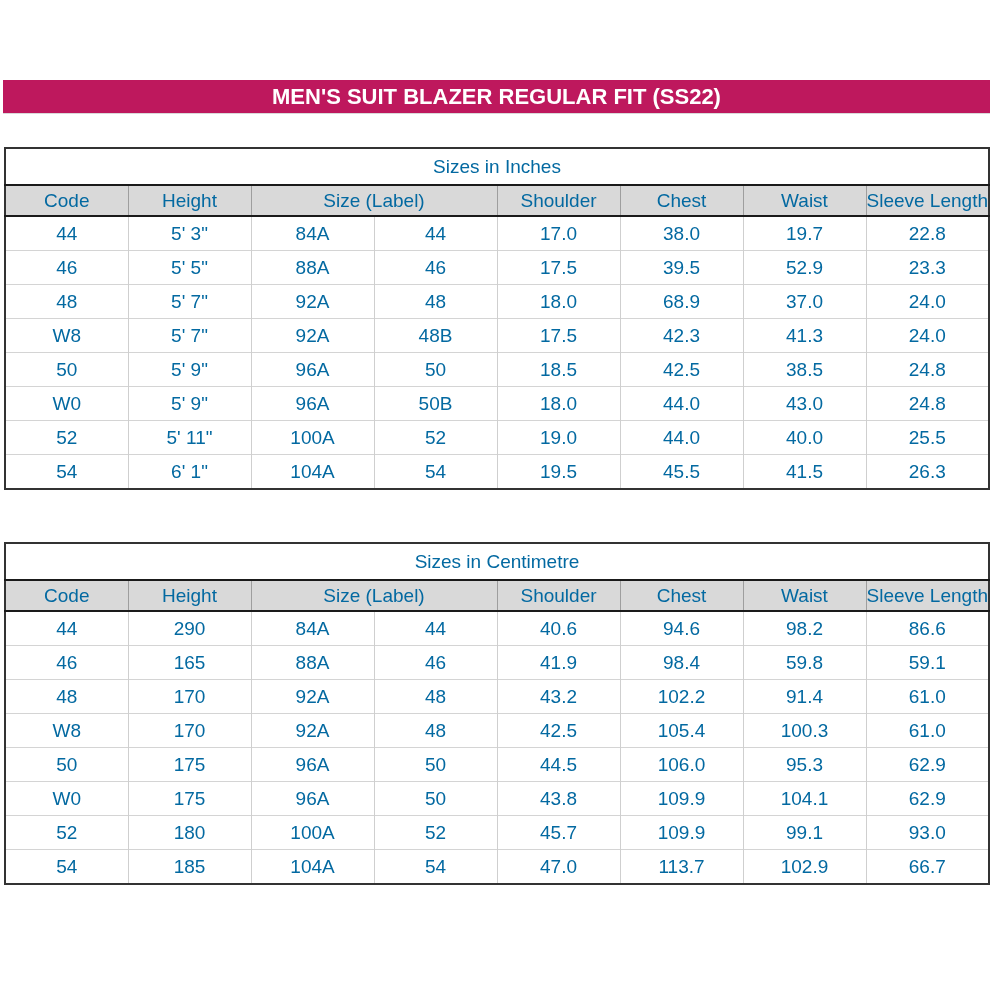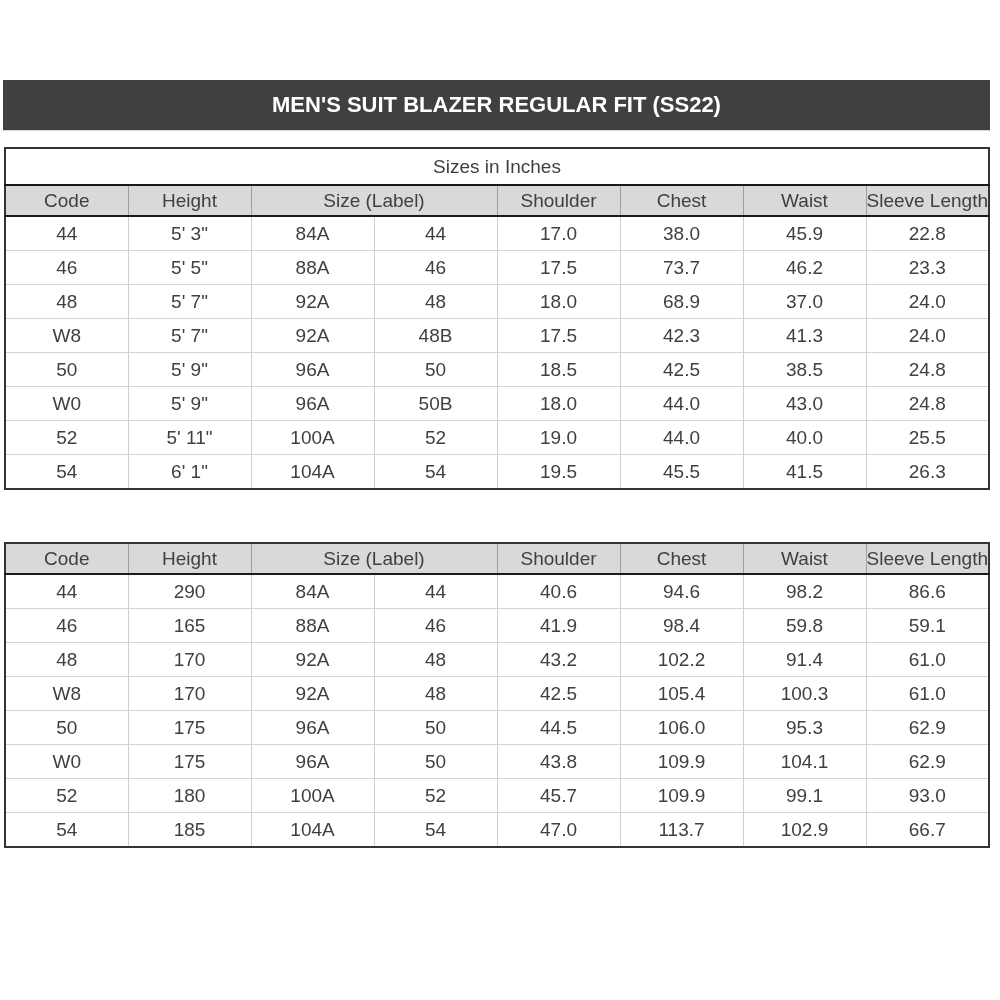--- a/index.html
+++ b/index.html
@@ -14,40 +14,40 @@
     font-family: "Liberation Sans", sans-serif;
     color: #1a1a1a;
     overflow: hidden;
   }
 
   .banner {
     position: absolute;
     left: 3px;
     top: 80px;
     width: 987px;
-    height: 50px;
-    background: #404040;
+    height: 33px;
+    background: #be185d;
     color: #ffffff;
     font-weight: bold;
     font-size: 22px;
     display: flex;
     align-items: center;
     justify-content: center;
     box-shadow: 0 1px 0 #d9d9d9;
   }
 
   table.size-table {
     position: absolute;
     left: 4px;
     width: 986px;
     border-collapse: collapse;
     table-layout: fixed;
     font-size: 19px;
     text-align: center;
-    color: #404040;
+    color: #0369a1;
     border: 2px solid #333333;
   }
   #table-inches { top: 147px; }
   #table-cm     { top: 542px; }
 
   table.size-table td {
     padding: 0;
     vertical-align: middle;
     overflow: hidden;
     white-space: nowrap;
@@ -108,31 +108,31 @@
       </tr>
   </tbody>
   <tbody class="data-body">
       <tr>
         <td>44</td>
         <td>5' 3"</td>
         <td>84A</td>
         <td>44</td>
         <td>17.0</td>
         <td>38.0</td>
-        <td>45.9</td>
+        <td>19.7</td>
         <td>22.8</td>
       </tr>
       <tr>
         <td>46</td>
         <td>5' 5"</td>
         <td>88A</td>
         <td>46</td>
         <td>17.5</td>
-        <td>73.7</td>
-        <td>46.2</td>
+        <td>39.5</td>
+        <td>52.9</td>
         <td>23.3</td>
       </tr>
       <tr>
         <td>48</td>
         <td>5' 7"</td>
         <td>92A</td>
         <td>48</td>
         <td>18.0</td>
         <td>68.9</td>
         <td>37.0</td>
@@ -196,20 +196,23 @@
     <col style="width:12.5%">
       <col style="width:12.5%">
       <col style="width:12.5%">
       <col style="width:12.5%">
     <col style="width:12.5%">
       <col style="width:12.5%">
       <col style="width:12.5%">
       <col style="width:12.5%">
   </colgroup>
   <tbody>
+    <tr class="row-title">
+      <td colspan="8">Sizes in Centimetre</td>
+    </tr>
     <tr class="row-header">
         <td>Code</td>
         <td>Height</td>
         <td colspan="2">Size (Label)</td>
         <td>Shoulder</td>
         <td>Chest</td>
         <td>Waist</td>
         <td>Sleeve Length</td>
       </tr>
   </tbody>

